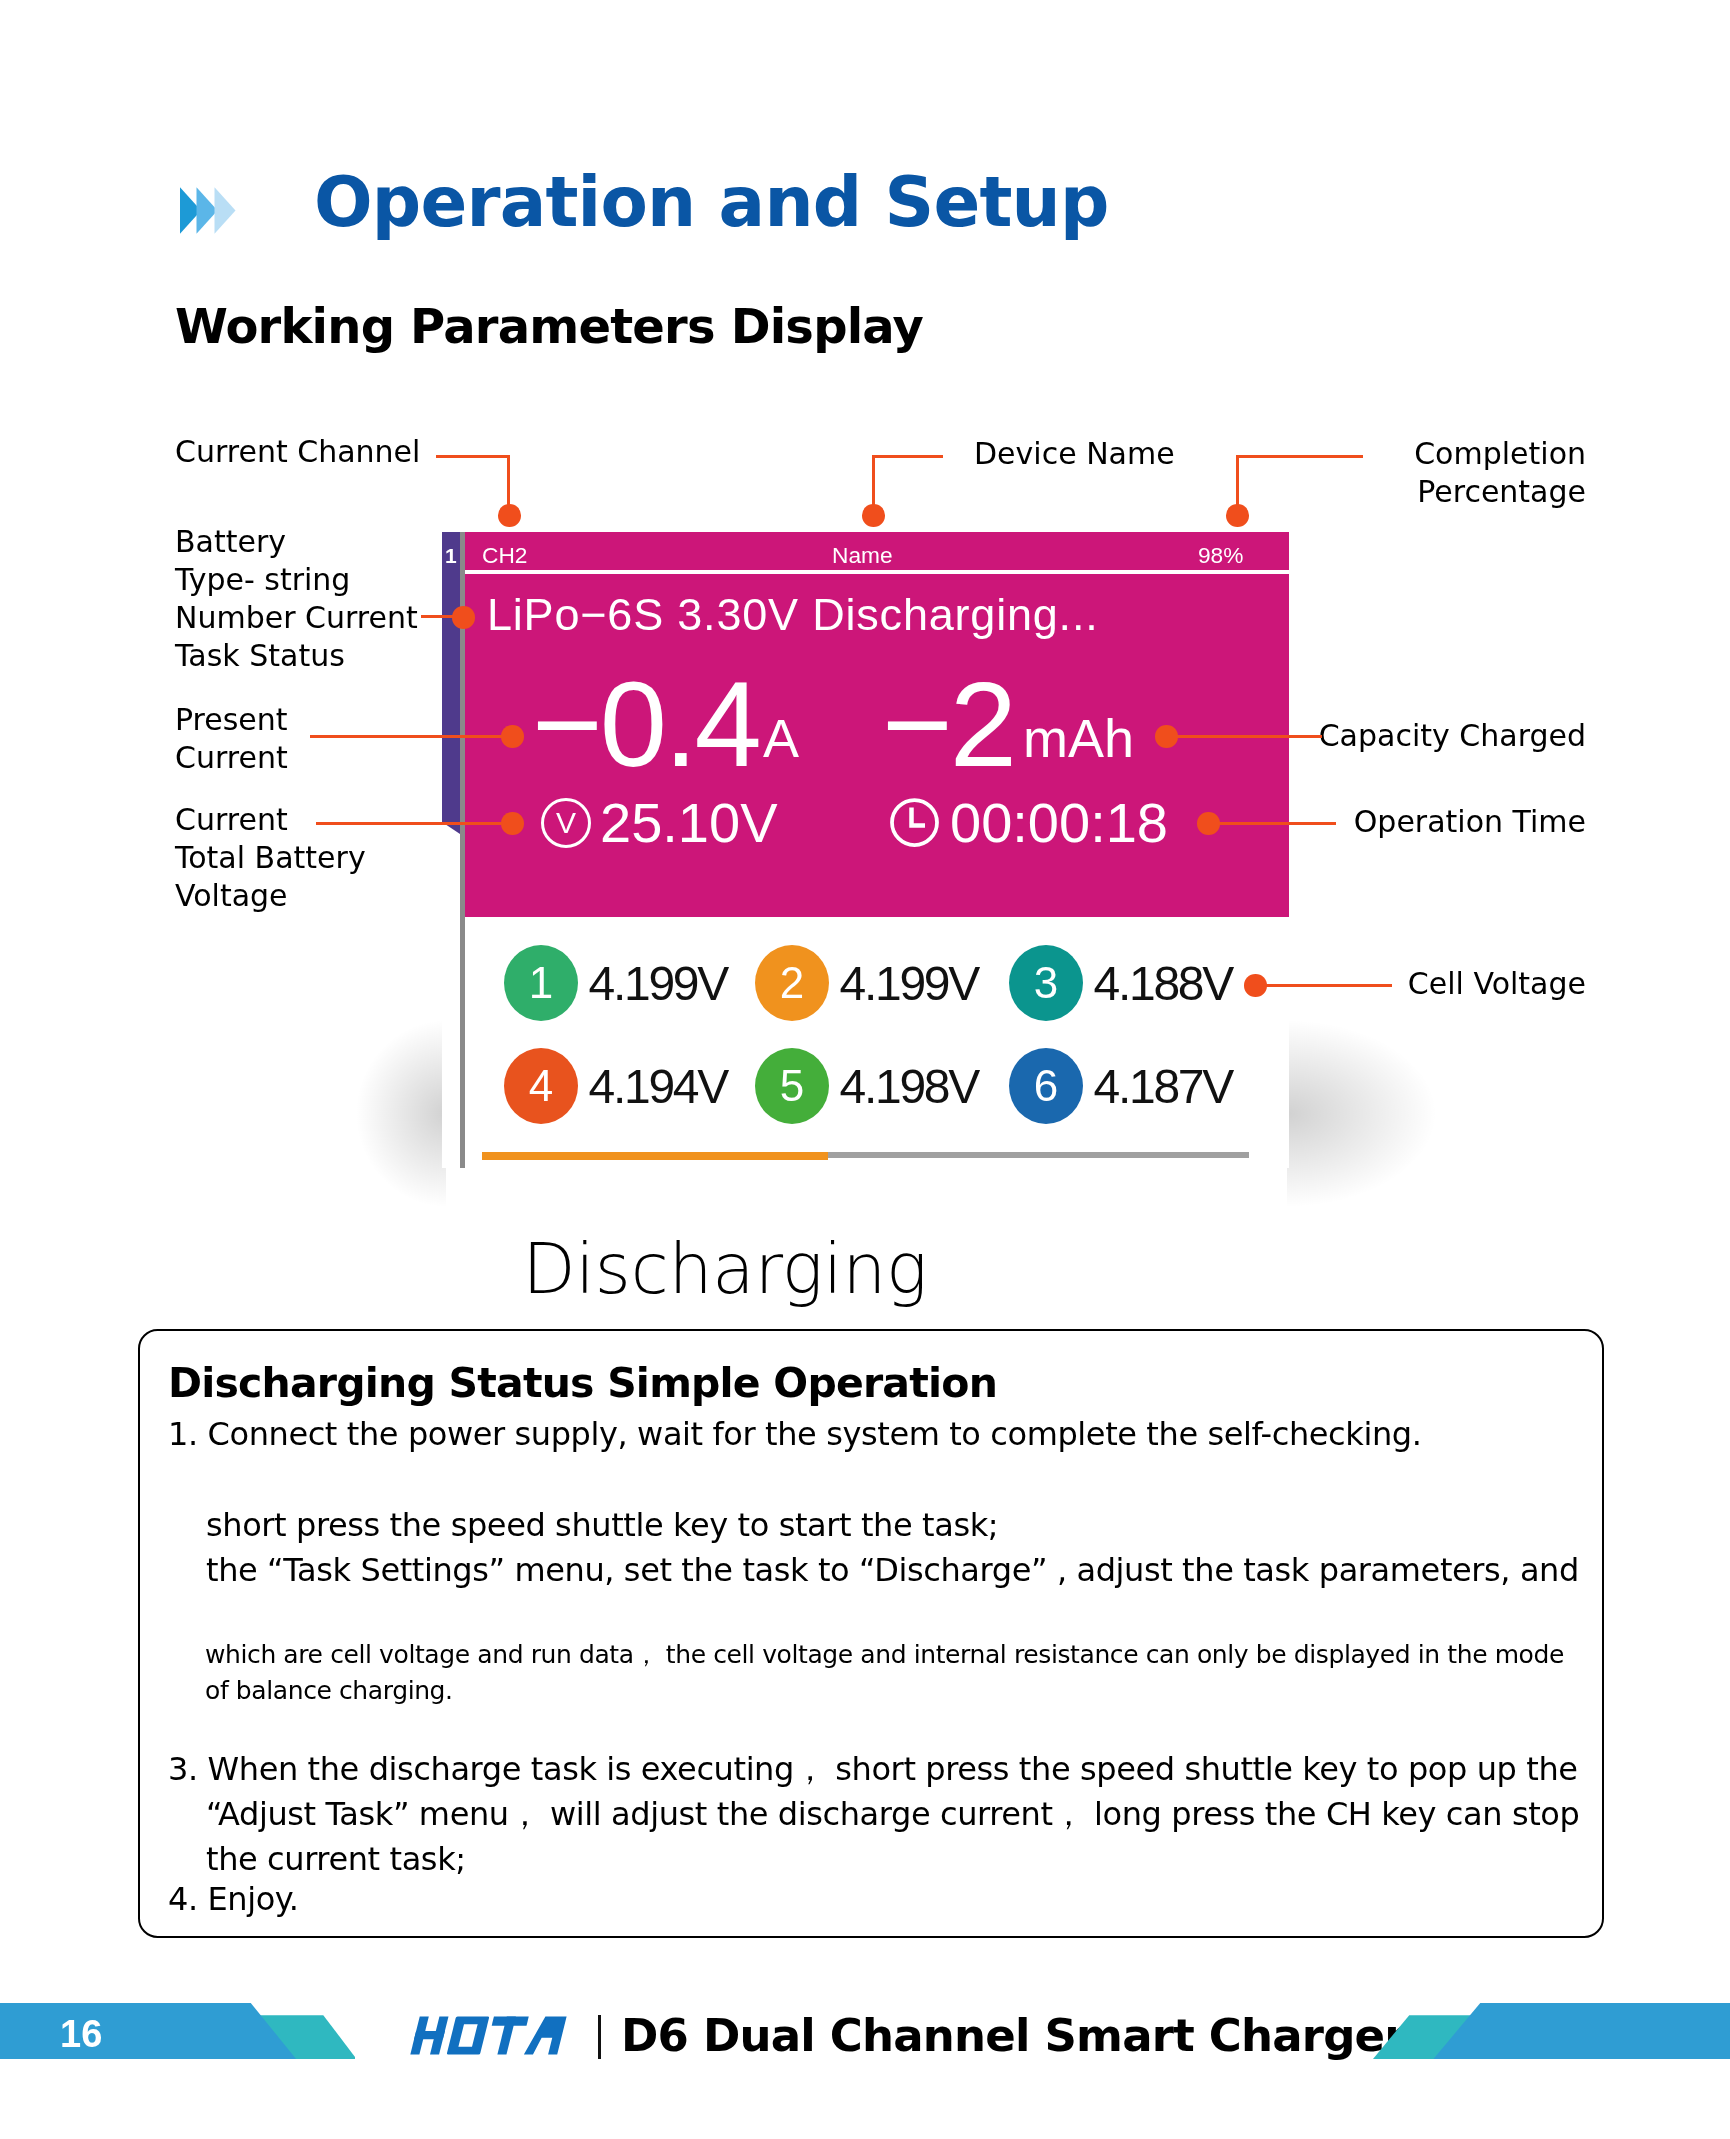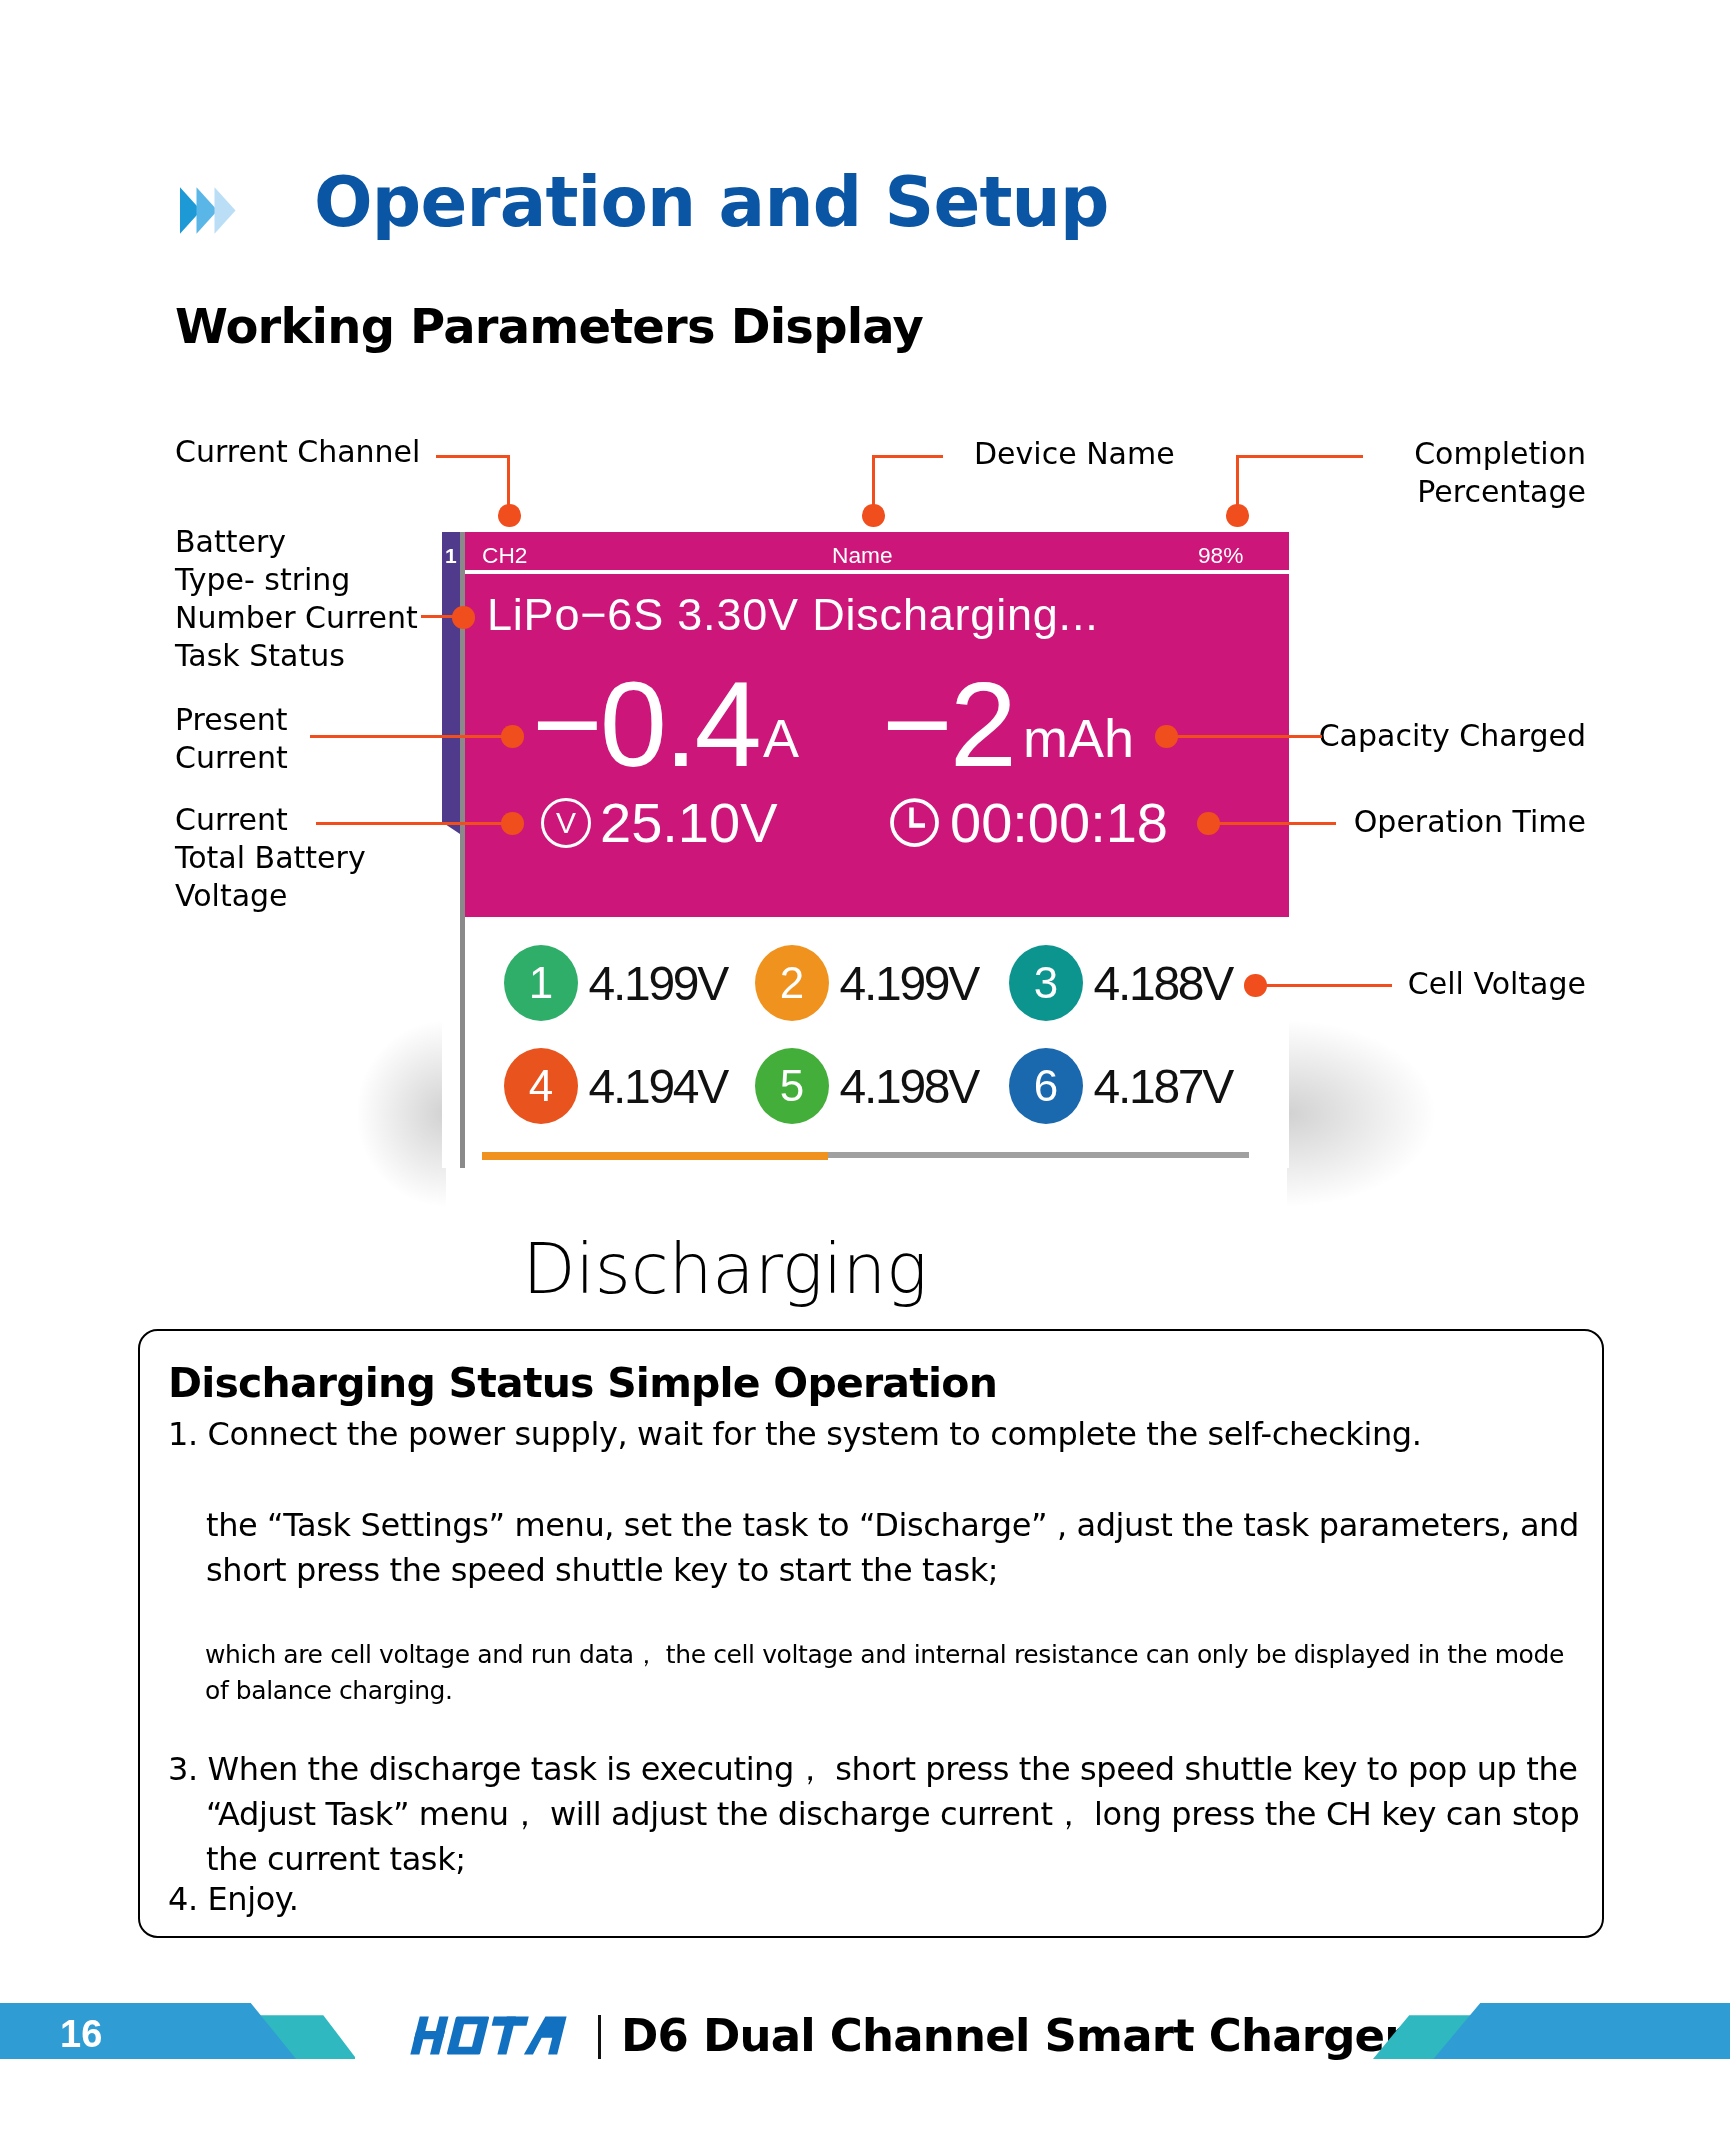--- a/index.html
+++ b/index.html
@@ -178,22 +178,22 @@
 <div class="progress-fill"></div>
 
 <div class="caption">Discharging</div>
 
 <div class="info-box"></div>
 <div class="box-title">Discharging Status Simple Operation</div>
 <div class="step" style="top:1412px;">
   <span>1. Connect the power supply, wait for the system to complete the self-checking.</span>
 </div>
 <div class="step" style="top:1503px;">
+  <span class="indent">short press the speed shuttle key to start the task;</span>
   <span class="indent">the “Task Settings” menu, set the task to “Discharge” , adjust the task parameters, and</span>
-  <span class="indent">short press the speed shuttle key to start the task;</span>
 </div>
 <div class="note" style="top:1637px;">
   <div>which are cell voltage and run data， the cell voltage and internal resistance can only be displayed in the mode</div>
   <div>of balance charging.</div>
 </div>
 <div class="step" style="top:1747px;">
   <span>3. When the discharge task is executing， short press the speed shuttle key to pop up the</span>
   <span class="indent">“Adjust Task” menu， will adjust the discharge current， long press the CH key can stop</span>
   <span class="indent">the current task;</span>
 </div>

